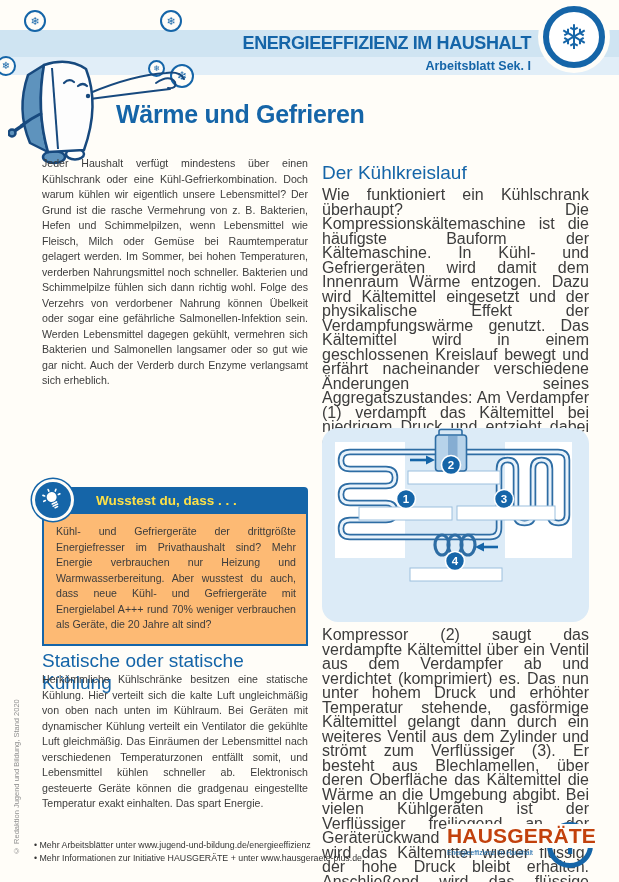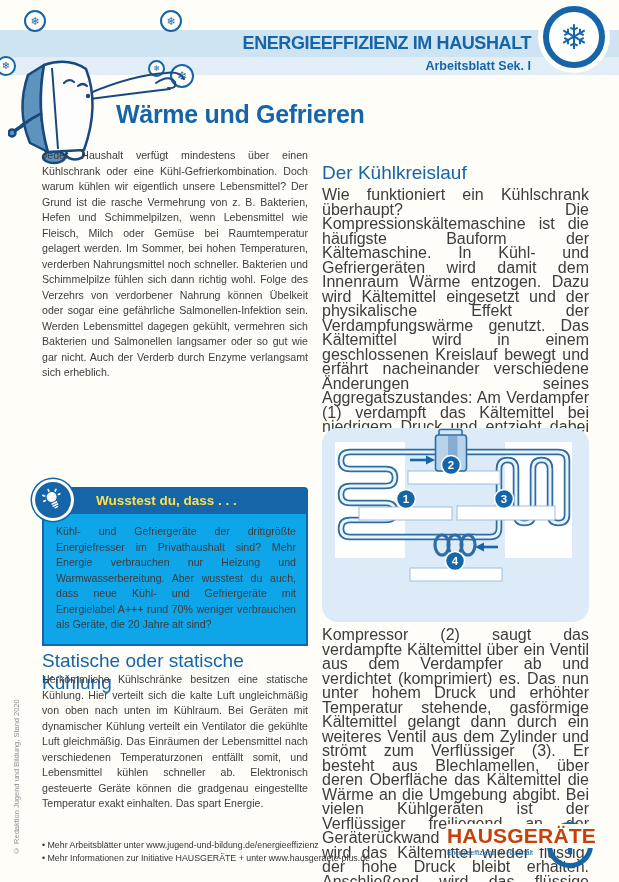--- a/index.html
+++ b/index.html
@@ -45,45 +45,45 @@
     font-size:25px; font-weight:bold; letter-spacing:-0.3px; color:#1565a8;
   }
 
   
   .col-left  { left:42px;  width:266px; }
   .col-right { left:322px; width:267px; }
   .body-text { font-size:10.6px; line-height:15.5px; text-align:justify; color:#3c3c3c; }
   .body-text-r { font-size:16px; line-height:14.5px; text-align:justify; color:#3c3c3c; }
   .sec-head { font-size:19px; font-weight:normal; color:#1565a8; }
 
-  .intro-block { top:148px; }
+  .intro-block { top:156px; }
   .right-block { top:162px; }
   .right-block p { margin-top:4px; }
 
   
   .infobox { top:487px; }
   .infobox-header {
     position:relative; background:#1565a8; color:#fde047; height:27px;
     border-radius:4px 4px 0 0; font-size:13.5px; font-weight:bold;
     line-height:27px; padding-left:54px;
   }
   .infobox-icon {
     position:absolute; left:-10px; top:-8px; width:42px; height:42px; border-radius:50%;
     background:#1565a8; border:3px solid #fffdf8; box-shadow:0 0 0 1.5px #1565a8;
     display:flex; align-items:center; justify-content:center; z-index:2;
   }
   .infobox-body {
-    background:#0ea5e9; border:2px solid #1565a8; border-top:none;
+    background:#fdba74; border:2px solid #1565a8; border-top:none;
     padding:10px 10px 11px 12px;
   }
 
   .section2-head { top:650px; }
   .section2-body { top:672px; }
 
-  .footnotes { top:839px; left:34px; width:330px; font-size:8.8px; line-height:13px; color:#333;margin-left:8px; }
+  .footnotes { top:839px; left:34px; width:330px; font-size:8.8px; line-height:13px; color:#333; }
 
   
   .diagram { top:428px; height:194px; }
   .diagram svg { display:block; }
 
   .p2-block { top:628px; }
 
   
   .logo { top:824px; left:447px; width:150px; height:52px; }
   .logo-circle {

